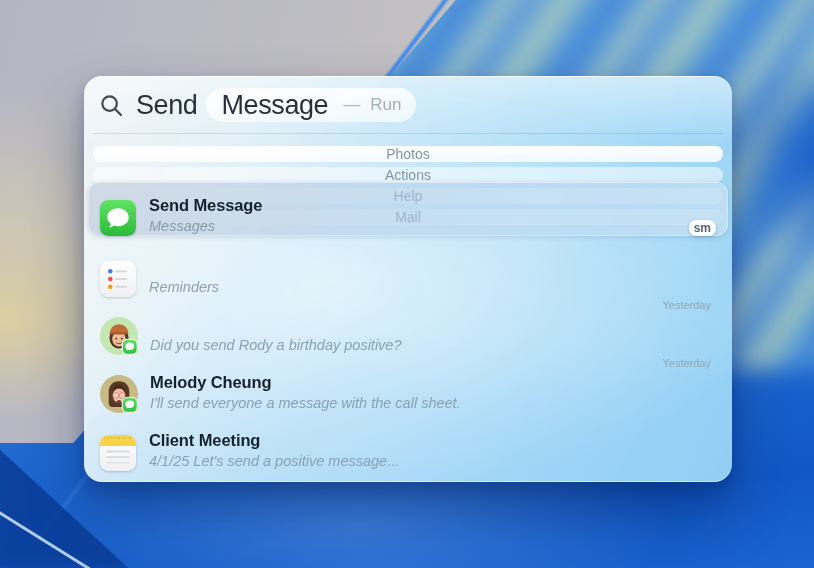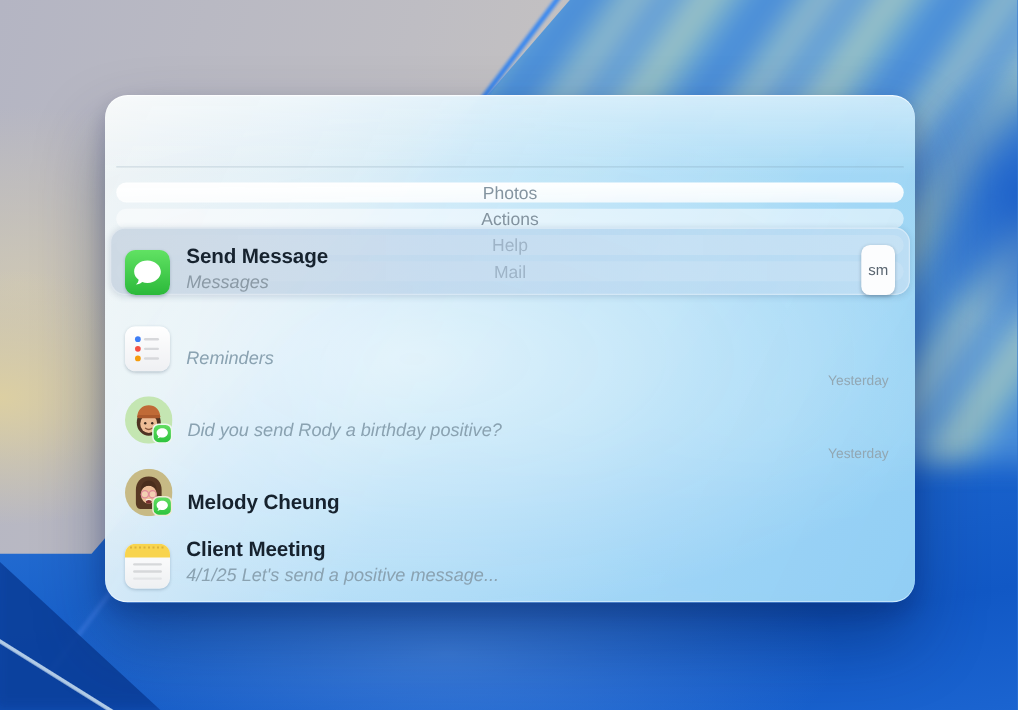--- a/index.html
+++ b/index.html
@@ -92,39 +92,51 @@
   .row-icon { width:36px; height:36px; flex-shrink:0; margin-right:13px;
     border-radius:8.5px; box-shadow: 0 1px 2.5px rgba(20,40,70,.22); }
   .row-icon svg, .avatar svg { display:block; }
   .avatar { width:38px; height:38px; flex-shrink:0; margin-right:12px; border-radius:50%;
     box-shadow:none; }
   .row-text { min-width:0; }
   .row-title { font-size:16.5px; line-height:21px; font-weight:bold; color:#16222e; letter-spacing:-.1px; }
   .row-sub { font-size:14.5px; line-height:19px; color:#8aa2b1; margin-top:1px;font-style:italic; }
   .row.selected .row-sub { color:#8b9aa6; }
   .row-meta { position:absolute; top:2px; right:17px; font-size:11px; color:#92a7b3; }
-  .kbd-badge { margin-left:auto; min-width:27px; height:40px; padding:0 5px;
+  .kbd-badge { margin-left:auto; min-width:27px; height:16px; padding:0 5px;
     background:#fcfdfe; border-radius:7px; display:flex; align-items:center; justify-content:center;
-    font-size:12px; color:#596570; box-shadow: 0 1px 3px rgba(20,40,60,.28); }
+    font-size:12px; color:#596570; box-shadow: 0 1px 3px rgba(20,40,60,.28); font-weight: bold; }
 </style>
 </head>
 <body>
 
 <div class="bg">
   <div class="bg-layer bg-base"></div>
   <div class="bg-layer bg-streaks"></div>
   <div class="bg-layer bg-darkblob"></div>
   <div class="bg-layer bg-gray"></div>
   <div class="bg-layer bg-diagline"></div>
   <div class="bg-layer bg-navy"></div>
   <div class="bg-layer bg-litline"></div>
 </div>
 
 <div class="panel">
 
+  <div class="search-row">
+    <svg class="mag" viewBox="0 0 25 25">
+      <circle cx="10.6" cy="10.6" r="7.3" fill="none" stroke="#424c55" stroke-width="2.2"></circle>
+      <line x1="16.1" y1="16.1" x2="22" y2="22" stroke="#424c55" stroke-width="2.2" stroke-linecap="round"></line>
+    </svg>
+    <span class="query">Send</span>
+    <span class="pill">
+      <span class="completion">Message</span>
+      <span class="sep">—</span>
+      <span class="hint">Run</span>
+    </span>
+  </div>
 
   <div class="divider"></div>
 
   <div class="chips">
     <div class="chip chip-0">Photos</div>
     <div class="chip chip-1">Actions</div>
     <div class="chip chip-2">Help</div>
     <div class="chip chip-3">Mail</div>
   </div>
 
@@ -221,20 +233,21 @@
           <rect x="16.7" y="24.4" width="4.6" height="1.5" rx=".75" fill="#ffffff"></rect>
           <ellipse cx="19" cy="26.4" rx="2.3" ry="1.5" fill="#7a3030"></ellipse>
           <g>
             <rect x="22.3" y="22.3" width="15" height="15" rx="4.8" fill="url(#gbub2)" stroke="#efe9d6" stroke-width="1.2"></rect>
             <path d="M29.8 25.6c-2.5 0-4.5 1.6-4.5 3.6 0 1.1.6 2.1 1.5 2.7-.1.6-.4 1.2-.9 1.6.8 0 1.5-.3 2.1-.8.5.2 1.1.3 1.8.3 2.5 0 4.5-1.7 4.5-3.8s-2-3.6-4.5-3.6z" fill="#fff"></path>
           </g>
         </svg>
       </span>
       <div class="row-text">
         <div class="row-title">Melody Cheung</div>
+        <div class="row-sub">I'll send everyone a message with the call sheet.</div>
       </div>
       <span class="row-meta">Yesterday</span>
     </div>
 
     <div class="row">
       <span class="row-icon">
         <svg width="36" height="36" viewBox="0 0 36 36">
           <defs>
               <linearGradient id="gnot" x1="0" y1="0" x2="0" y2="1">
             <stop offset="0" stop-color="#ffffff"></stop>

